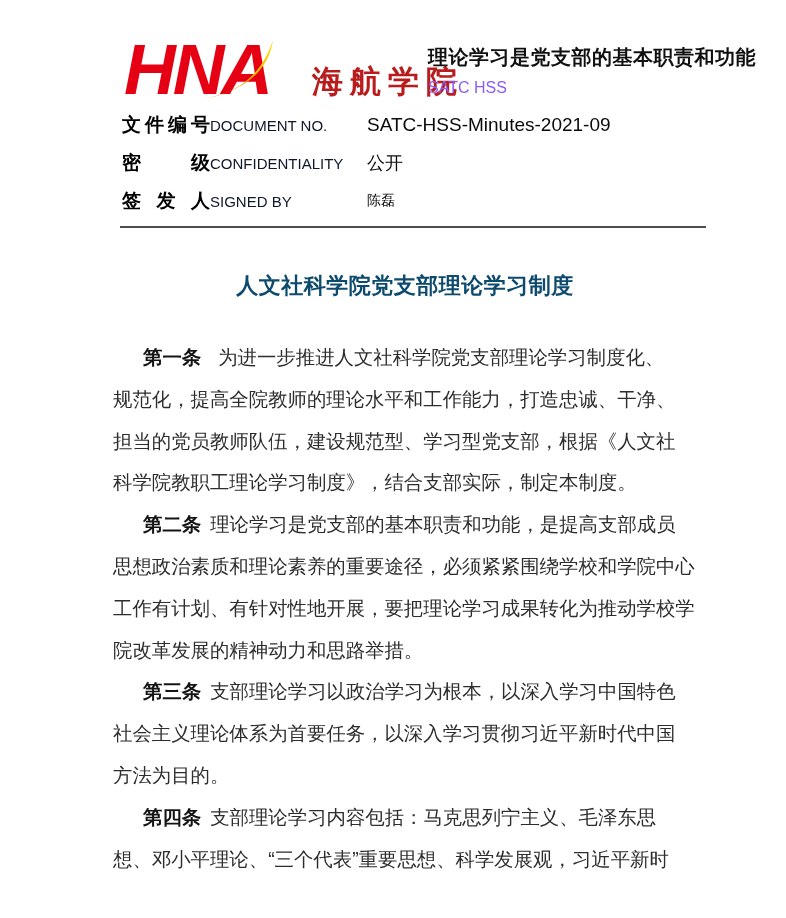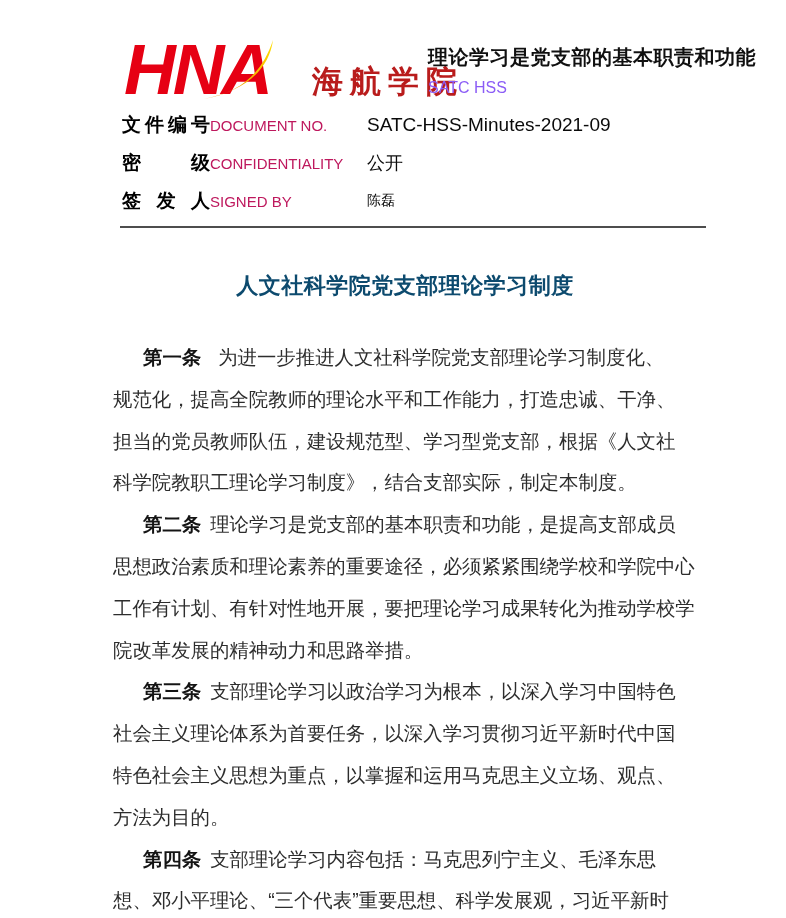--- a/index.html
+++ b/index.html
@@ -19,21 +19,21 @@
   .org-cn { font-size:20px; font-weight:700; color:#101010; letter-spacing:0.5px; white-space:nowrap; }
   .org-en { font-size:16px; color:#8b5cf6; margin-top:8px; }
 
   
   .meta { position:absolute; left:122px; top:106px; width:560px; }
   .meta-row { display:grid; grid-template-columns:88px 157px auto; height:38px; align-items:center; }
   .m-cn {
     font-size:19px; font-weight:700; color:#000;
     text-align:justify; text-align-last:justify; white-space:nowrap;
   }
-  .m-en { font-size:15px; color:#be185d; white-space:nowrap; }
+  .m-en { font-size:15px; color:#0f172a; white-space:nowrap; }
   .m-val { font-size:19px; color:#0a0a0a; white-space:nowrap; }
   .m-val.mid { font-size:18px; }
   .m-val.small { font-size:14px; }
 
   .divider { position:absolute; left:120px; top:226px; width:586px; height:2px; background:#4d4d4d; }
 
   
   .doc-title {
     position:absolute; left:0; top:259px; width:786px; margin:12px;
     text-align:center; font-size:22px; font-weight:700; color:#0c4a6e; letter-spacing:0.5px;
@@ -111,21 +111,20 @@
       <div class="line">思想政治素质和理论素养的重要途径，必须紧紧围绕学校和学院中心</div>
       <div class="line">工作有计划、有针对性地开展，要把理论学习成果转化为推动学校学</div>
       <div class="line">院改革发展的精神动力和思路举措。</div>
     </div>
 
     <div>
       <div class="line indent">
         <span class="p-label norm">第三条</span><span>支部理论学习以政治学习为根本，以深入学习中国特色</span>
       </div>
       <div class="line">社会主义理论体系为首要任务，以深入学习贯彻习近平新时代中国</div>
-      <div class="line">特色社会主义思想为重点，以掌握和运用马克思主义立场、观点、</div>
       <div class="line">方法为目的。</div>
     </div>
 
     <div>
       <div class="line indent">
         <span class="p-label norm">第四条</span><span>支部理论学习内容包括：马克思列宁主义、毛泽东思</span>
       </div>
       <div class="line">想、邓小平理论、“三个代表”重要思想、科学发展观，习近平新时</div>
     </div>
 

